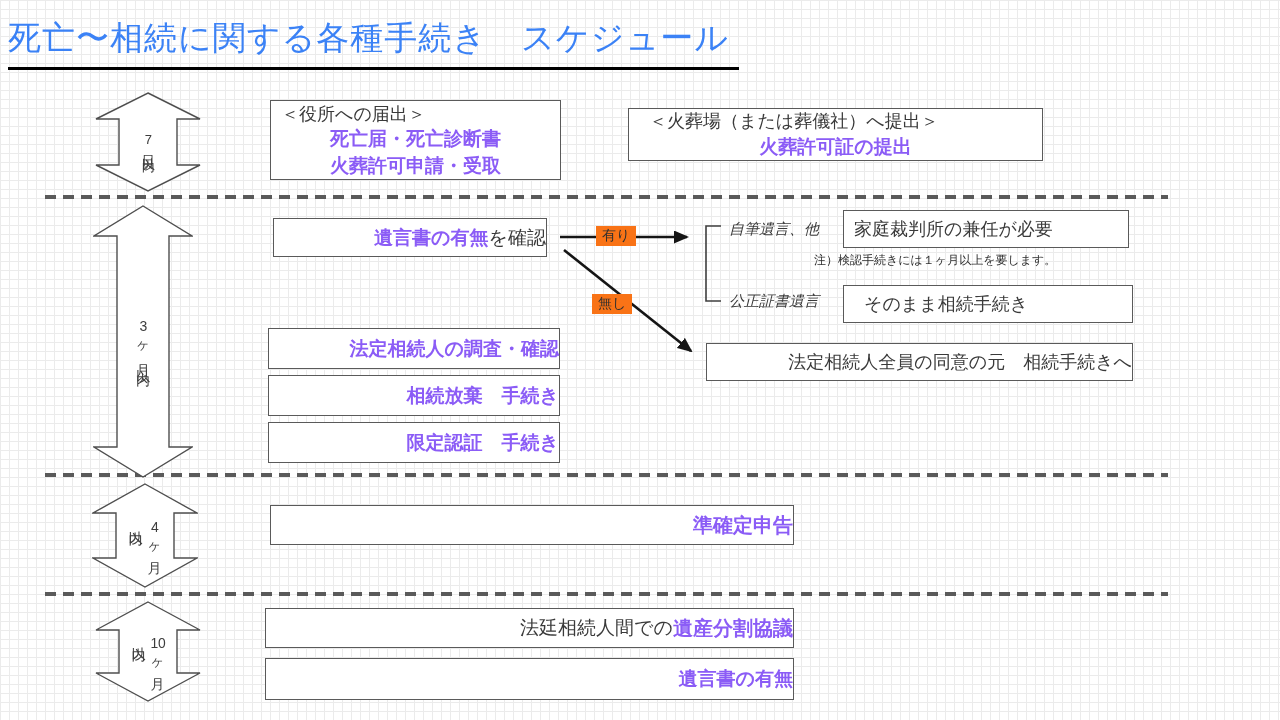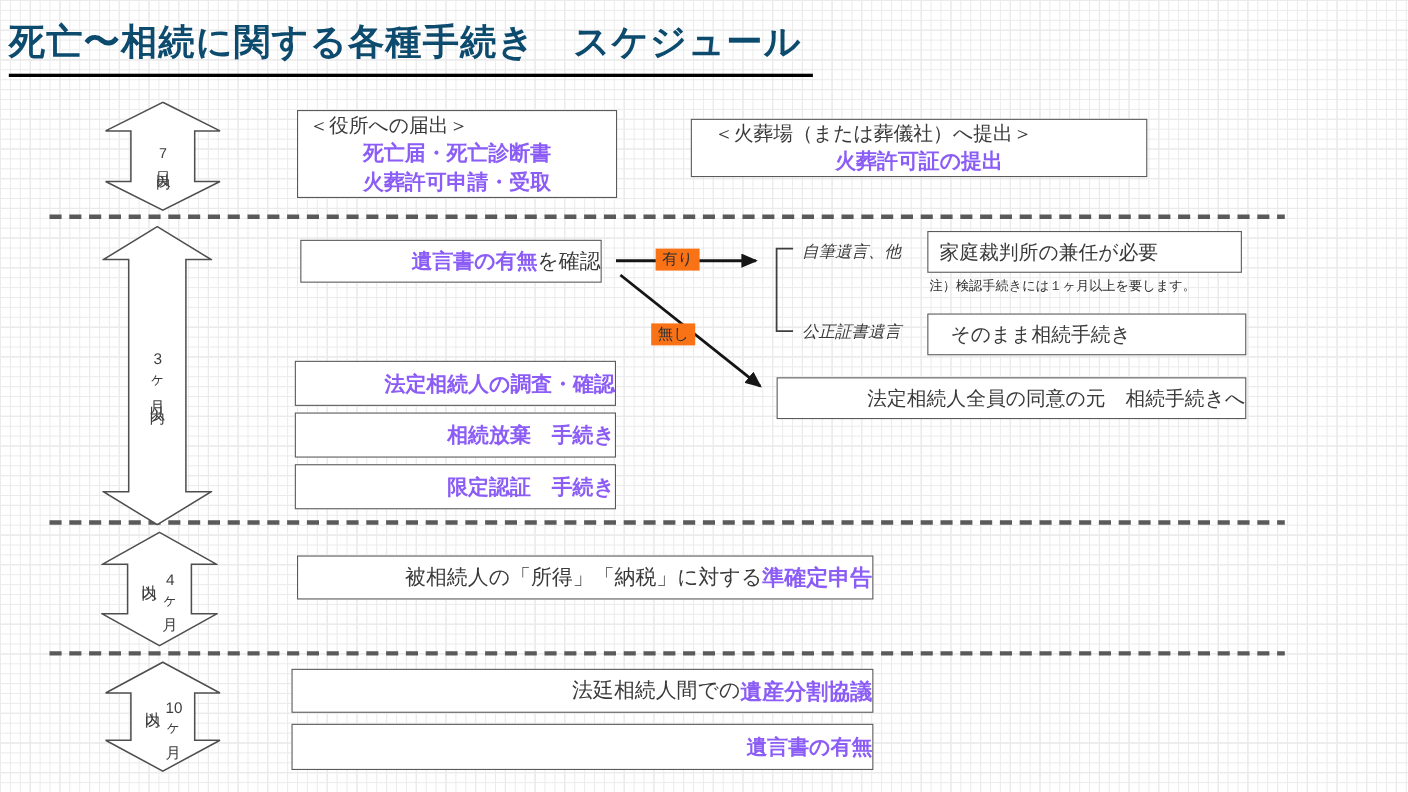--- a/index.html
+++ b/index.html
@@ -9,21 +9,21 @@
     background:#ffffff;
     background-image:
       linear-gradient(to right,#ebebeb 1px,transparent 1px),
       linear-gradient(to bottom,#ebebeb 1px,transparent 1px),
       linear-gradient(to right,#e3e3e3 1px,transparent 1px),
       linear-gradient(to bottom,#e3e3e3 1px,transparent 1px);
     background-size:9px 9px,9px 9px,27px 27px,27px 27px;
   }
   .title{
     position:absolute;left:8px;top:16px;margin:0;
-    font-size:33px;font-weight:700;color:#0c4a6e;letter-spacing:1px;
+    font-size:33px;font-weight:400;color:#3b82f6;letter-spacing:1px;
     border-bottom:3px solid #000;padding:0 10px 6px 0;white-space:nowrap;
   }
   .overlay{position:absolute;left:0;top:0;z-index:1;pointer-events:none;}
   .dash{stroke:#5a5a5a;stroke-width:4;stroke-dasharray:11 7;}
   .conn{stroke:#151515;stroke-width:2.6;}
   .bracket{fill:none;stroke:#3f3f3f;stroke-width:1.6;}
   .tarrow{position:absolute;z-index:2;}
   .tarrow svg{position:absolute;left:0;top:0;}
   .arrowshape{fill:#ffffff;stroke:#4f4f4f;stroke-width:1.4;}
   .vtext{
@@ -124,38 +124,37 @@
     <span>を確認</span>
 </div>
 
 <span class="lbl" style="left:596px;top:226px">有り</span>
 <span class="lbl" style="left:592px;top:294px">無し</span>
 
 <span class="typ" style="left:729px;top:220px">自筆遺言、他</span>
 <span class="typ" style="left:729px;top:292px">公正証書遺言</span>
 
 <div class="box leftpad" style="left:843px;top:210px;width:286px;height:38px;padding-left:10px">家庭裁判所の兼任が必要</div>
-<span class="note" style="left:845px;top:252px">注）検認手続きには１ヶ月以上を要します。</span>
+<span class="note" style="left:814px;top:252px">注）検認手続きには１ヶ月以上を要します。</span>
 
 <div class="box leftpad" style="left:843px;top:285px;width:290px;height:38px;padding-left:20px">そのまま相続手続き</div>
 
 <div class="box" style="left:706px;top:343px;width:427px;height:38px">法定相続人全員の同意の元　相続手続きへ</div>
 
 <div class="box" style="left:268px;top:328px;width:292px;height:41px">
   <b class="bigbold">法定相続人の調査・確認</b>
 </div>
 <div class="box" style="left:268px;top:375px;width:292px;height:41px">
   <b class="bigbold">相続放棄　手続き</b>
 </div>
 <div class="box" style="left:268px;top:422px;width:292px;height:41px">
   <b class="bigbold">限定認証　手続き</b>
 </div>
 
 <div class="box" style="left:270px;top:505px;width:524px;height:40px;font-size:19px">
-  <span>被相続人の「所得」「納税」に対する</span>
     <b style="font-size:20px">準確定申告</b>
 </div>
 
 <div class="box" style="left:265px;top:608px;width:529px;height:40px;font-size:19px">
   <span>法廷相続人間での</span>
     <b style="font-size:20px">遺産分割協議</b>
 </div>
 <div class="box" style="left:265px;top:658px;width:529px;height:42px">
   <b class="bigbold">遺言書の有無</b>
 </div>

